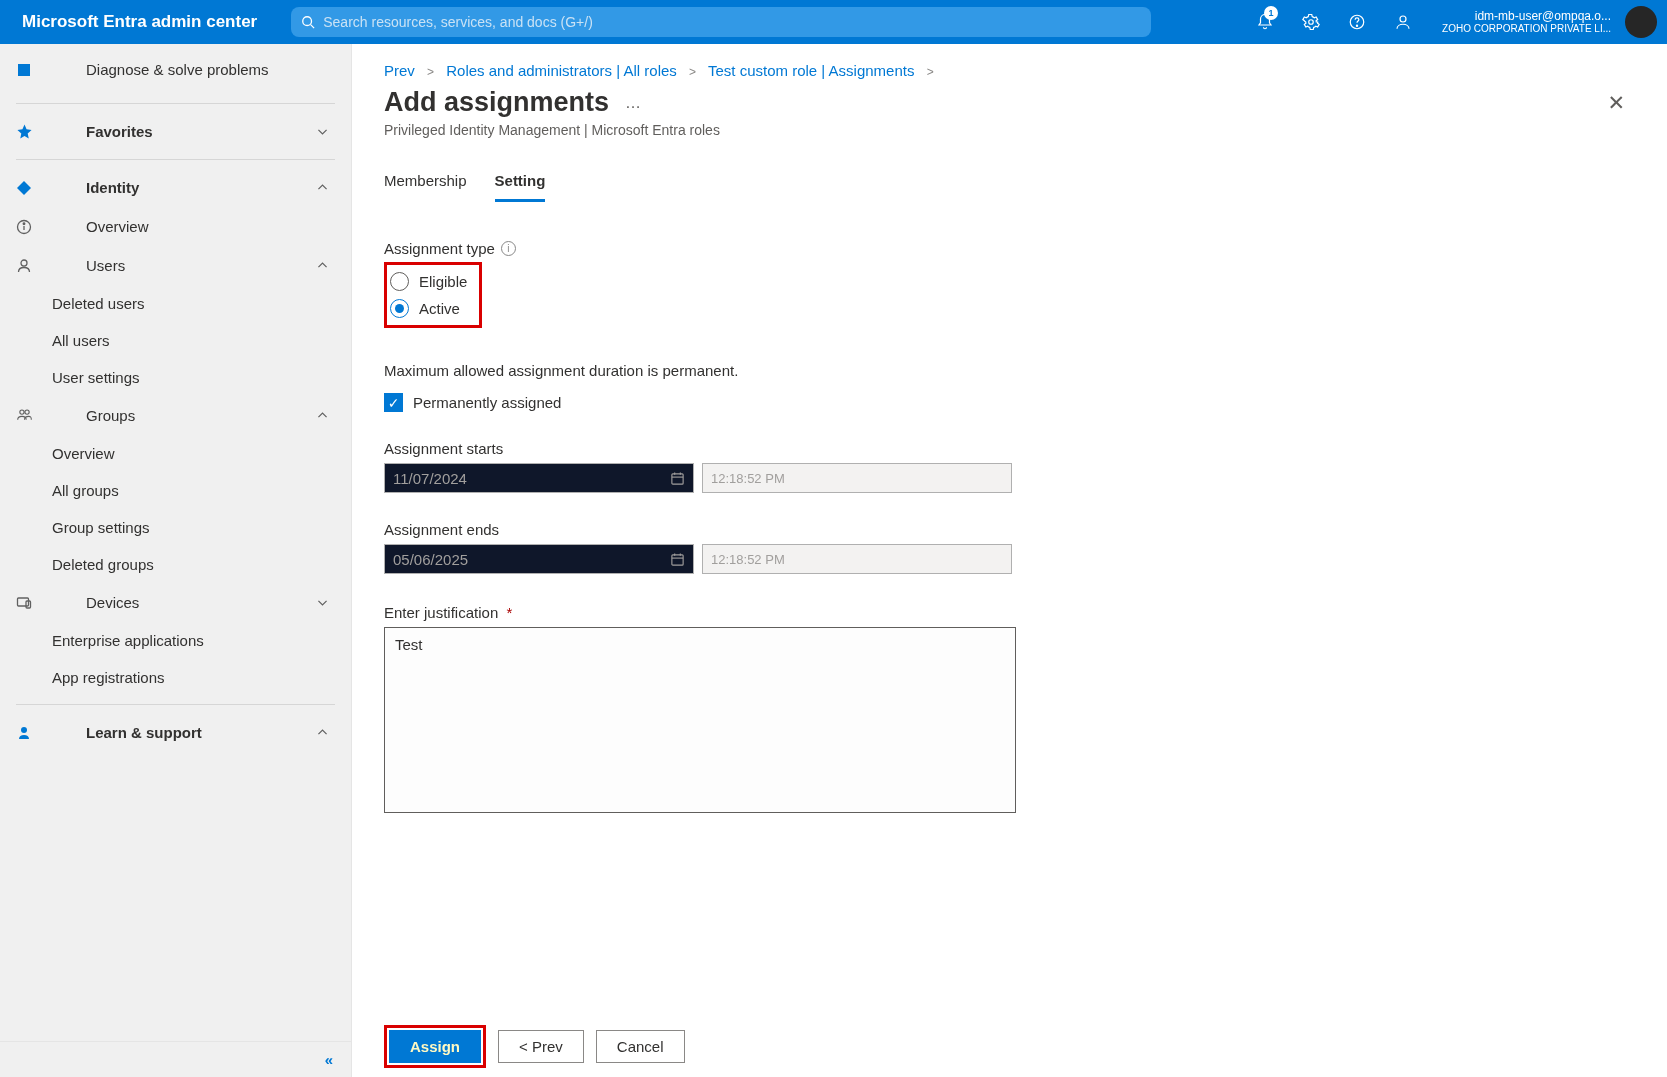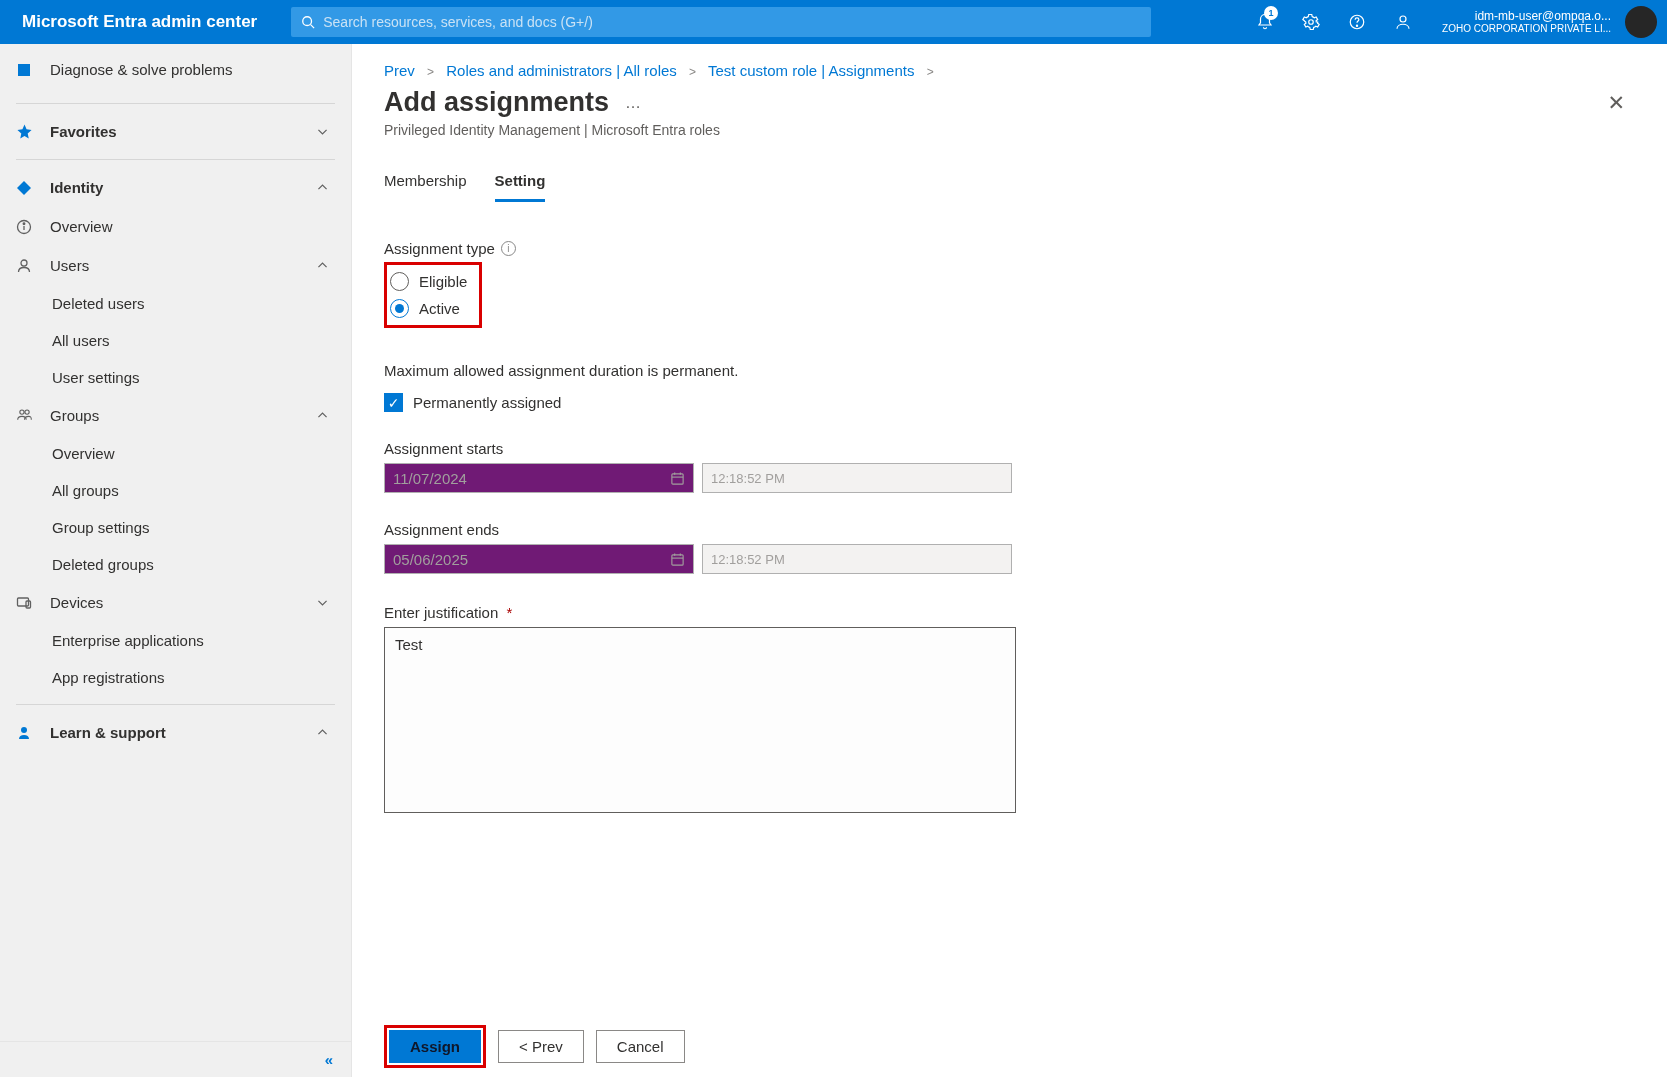--- a/index.html
+++ b/index.html
@@ -2,36 +2,36 @@
 <html><head>
 <meta charset="utf-8">
 <style>
 * { box-sizing: border-box; margin: 0; padding: 0; font-family: "Segoe UI", -apple-system, sans-serif; }
 body { background: #fff; width: 1667px; height: 1077px; overflow: hidden; position: relative; }
 
 
 .topbar { background: #0078d4; height: 44px; display: flex; align-items: center; color: #fff; }
 .brand { font-size: 17px; font-weight: 600; padding: 0 22px; white-space: nowrap; }
 .search-wrap { flex: 0 0 860px; margin-left: 12px; }
-.search-box { width: 100%; height: 30px; background: #3299e6; border: none; border-radius: 2px; display: flex; align-items: center; padding: 0 10px; }
+.search-box { width: 100%; height: 30px; background: #3299e6; border: none; border-radius: 8px; display: flex; align-items: center; padding: 0 10px; }
 .search-box .sicon { color: #fff; margin-right: 8px; font-size: 14px; }
 .search-box input { background: transparent; border: none; outline: none; color: #b8daf4; font-size: 14px; width: 100%; }
 .search-box input::placeholder { color: #c9e2f5; }
 .top-right { margin-left: auto; display: flex; align-items: center; height: 100%; }
 .top-icon { width: 46px; height: 44px; display: flex; align-items: center; justify-content: center; color: #fff; font-size: 17px; position: relative; }
 .badge { position: absolute; top: 6px; right: 10px; background: #fff; color: #0078d4; width: 14px; height: 14px; border-radius: 50%; font-size: 9px; font-weight: bold; display: flex; align-items: center; justify-content: center; }
 .user-area { padding: 0 4px 0 16px; text-align: right; line-height: 1.1; }
 .user-area .u1 { font-size: 12px; }
 .user-area .u2 { font-size: 10px; }
 .avatar { width: 32px; height: 32px; border-radius: 50%; background: #262626; margin: 0 10px; }
 
 
 .leftnav { position: absolute; top: 44px; left: 0; width: 352px; height: calc(100% - 44px); background: #f0f0f0; border-right: 1px solid #e5e5e5; overflow-y: auto; }
 .nav-section { padding: 6px 0; }
-.nav-item { display: flex; align-items: center; padding: 11px 22px 11px 16px; font-size: 15px; color: #323130; cursor: pointer; }
+.nav-item { display: flex; align-items: center; padding: 11px 22px 11px 16px; font-size: 15px; color: #323130; cursor: pointer; gap: 36px; }
 .nav-item .nicon { width: 24px; text-align: center; margin-right: 10px; color: #606060; font-size: 16px; }
 .nav-item .nicon.blue { color: #0078d4; }
 .nav-item .chev { margin-left: auto; color: #606060; font-size: 14px; }
 .nav-item.bold { font-weight: 600; }
 .nav-sub { padding-left: 52px; font-size: 15px; color: #323130; padding-top: 10px; padding-bottom: 10px; cursor: pointer; }
 .nav-divider { height: 1px; background: #d6d6d6; margin: 8px 16px; }
 .collapse-bar { position: absolute; bottom: 0; left: 0; width: 100%; height: 36px; background: #f0f0f0; border-top: 1px solid #e5e5e5; display: flex; align-items: center; justify-content: flex-end; padding-right: 18px; color: #0078d4; font-size: 15px; font-weight: bold; }
 
 
 .main { position: absolute; top: 44px; left: 352px; right: 0; bottom: 0; background: #fff; overflow: hidden; }
@@ -56,31 +56,31 @@
 .radio-row .rcirc { width: 19px; height: 19px; border: 1.5px solid #605e5c; border-radius: 50%; margin-right: 10px; display: flex; align-items: center; justify-content: center; }
 .radio-row.selected .rcirc { border-color: #0078d4; }
 .radio-row.selected .rcirc::after { content: ""; width: 9px; height: 9px; background: #0078d4; border-radius: 50%; }
 
 .infotext { margin-top: 34px; }
 .checkbox-row { display: flex; align-items: center; margin-top: 14px; cursor: pointer; }
 .checkbox-row .cbox { width: 19px; height: 19px; background: #0078d4; display: flex; align-items: center; justify-content: center; color: #fff; font-size: 14px; margin-right: 10px; }
 
 .field-block { margin-top: 28px; }
 .input-row { display: flex; margin-top: 6px; }
-.date-input { width: 310px; height: 30px; border: 1px solid #b0b0b0; background: #701a75; display: flex; align-items: center; padding: 0 8px; color: #a19f9d; font-size: 15px; position: relative; }
+.date-input { width: 310px; height: 30px; border: 1px solid #b0b0b0; background: #0f172a; display: flex; align-items: center; padding: 0 8px; color: #a19f9d; font-size: 15px; position: relative; }
 .date-input .cal { margin-left: auto; color: #a19f9d; font-size: 15px; }
 .time-input { margin-left: 8px; width: 310px; height: 30px; border: 1px solid #b0b0b0; background: #f3f2f1; display: flex; align-items: center; padding: 0 8px; color: #a19f9d; font-size: 13px; }
 
 .justif-label { margin-top: 30px; }
 .justif-label .req { color: #a80000; margin-left: 4px; }
 .textarea { width: 632px; height: 186px; border: 1px solid #605e5c; margin-top: 6px; padding: 8px 10px; font-size: 15px; color: #323130; resize: none; display: block; background: #fdfdfd; }
 
 .footer-bar { position: absolute; bottom: 0; left: 0; right: 0; height: 62px; background: #fff; border-top: none; display: flex; align-items: center; padding-left: 32px; }
 .btn { height: 33px; padding: 0 20px; font-size: 15px; border: 1px solid #8a8886; background: #fff; color: #323130; margin-right: 12px; cursor: pointer; display: flex; align-items: center; justify-content: center; }
-.btn.primary { background: #0078d4; border-color: #0078d4; color: #0f172a; font-weight: 600; }
+.btn.primary { background: #0078d4; border-color: #0078d4; color: #fef9c3; font-weight: 600; }
 .btn-hl { border: 3.5px solid #d90000; padding: 2px; margin-right: 12px; }
 .btn-hl .btn { margin-right: 0; }
 svg { display:block; }
 </style>
 </head>
 <body>
 
 <div class="topbar">
   <div class="brand">Microsoft Entra admin center</div>
   <div class="search-wrap">

